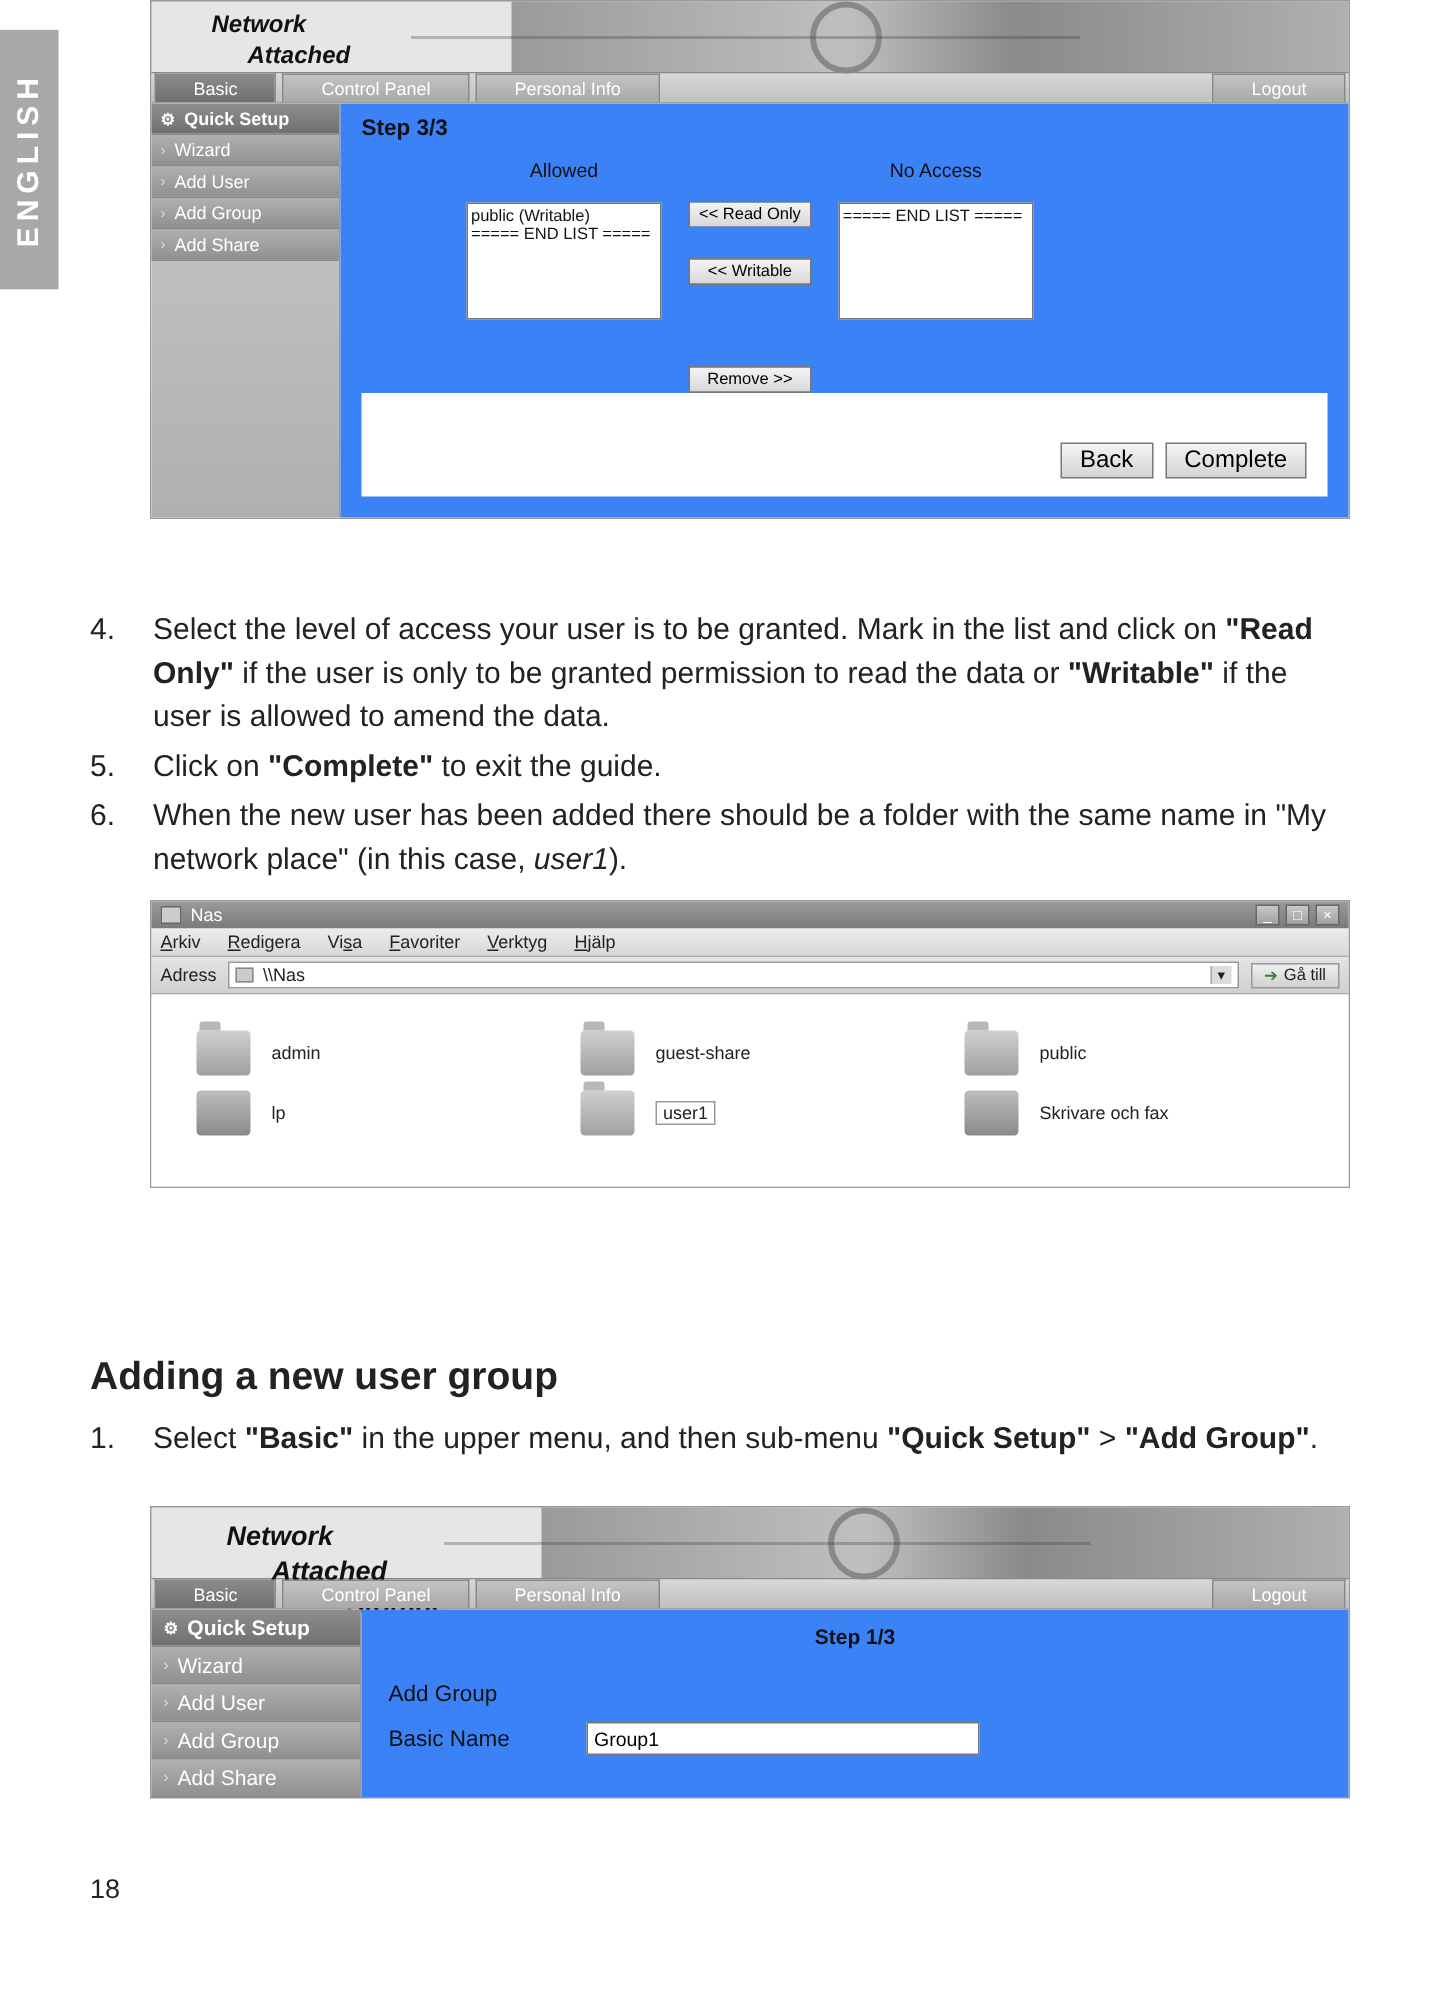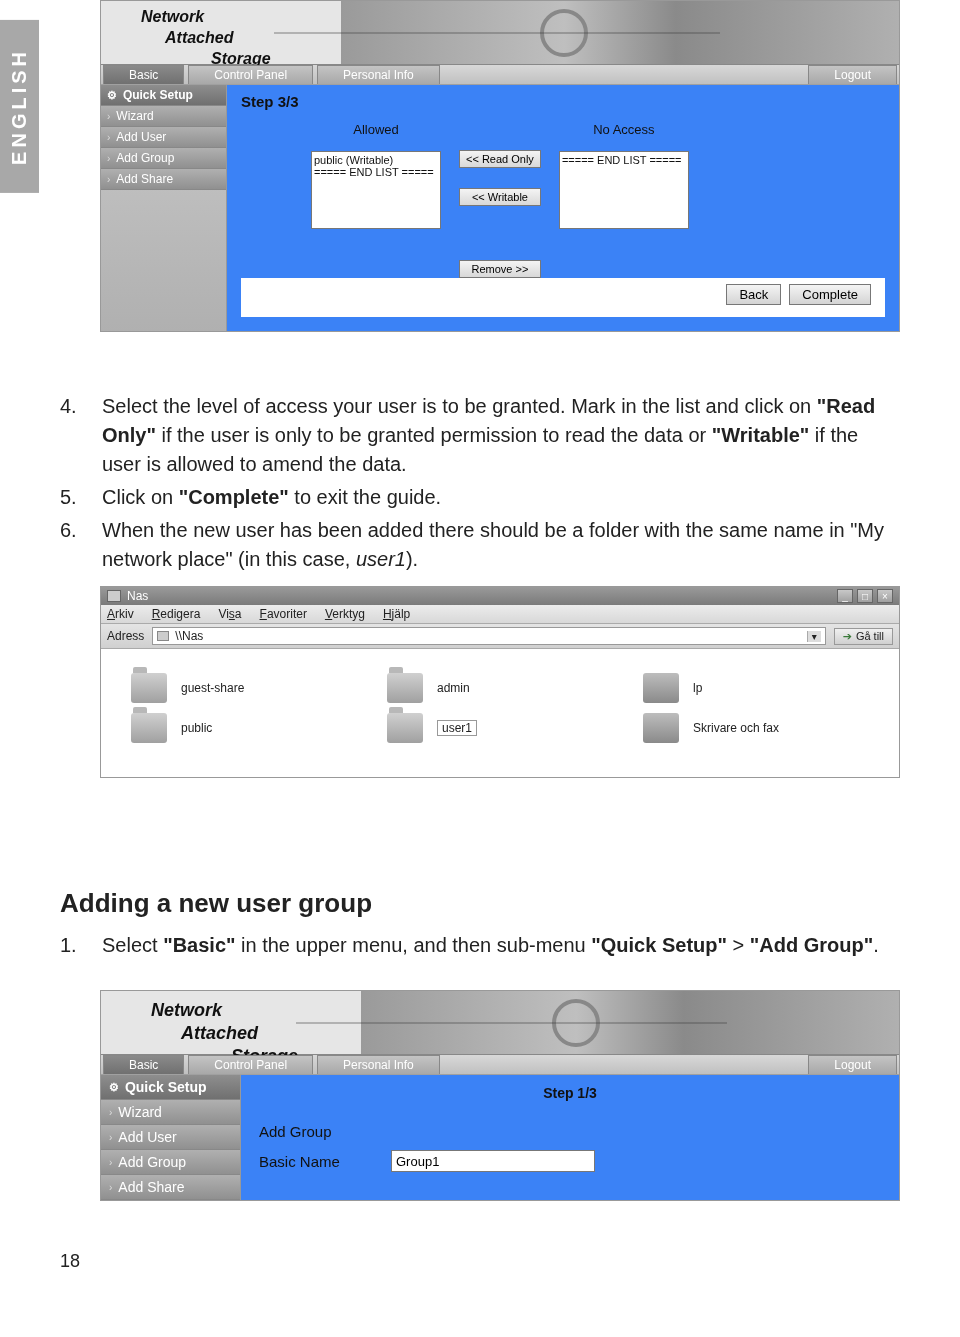--- a/index.html
+++ b/index.html
@@ -1,20 +1,20 @@
 <!DOCTYPE html>
 <html><head>
 <meta charset="utf-8">
 <style>
   * { box-sizing: border-box; margin: 0; padding: 0; }
   body { background: #fff; font-family: Arial, Helvetica, sans-serif; color: #222; width: 960px; }
   .page { position: relative; padding: 0 60px 30px 60px; }
   .lang-tab { position: absolute; left: 0; top: 20px; background: #a8a8a8; color: #fff; writing-mode: vertical-rl; transform: rotate(180deg); padding: 28px 8px; font-size: 20px; font-weight: bold; letter-spacing: 4px; }
   .screenshot-nas { border: 1px solid #999; background: #e6e6e6; margin-left: 40px; }
-  .nas-banner { display: flex; align-items: stretch; border-bottom: 1px solid #888; height: 64px; }
+  .nas-banner { display: flex; align-items: stretch; border-bottom: 1px solid #888; height: 48px; }
   .nas-logo-block { }
   .nas-logo-title { color: #111; font-size: 16px; font-weight: bold; font-style: italic; padding: 4px 0 0 40px; }
   .nas-banner-img { flex: 1; background: linear-gradient(90deg,#9a9a9a 0%, #bfbfbf 40%, #8a8a8a 60%, #b0b0b0 100%); position: relative; }
   .nas-banner-img::before { content: ''; position: absolute; left: 40%; top: 50%; width: 40px; height: 40px; border: 4px solid #888; border-radius: 50%; transform: translate(-50%,-50%); }
   .nas-banner-img::after { content: ''; position: absolute; right: 32%; top: 50%; width: 80%; height: 2px; background: rgba(60,60,60,.3); transform: translateY(-50%); }
   .nas-tabs-row { display: flex; gap: 4px; padding: 0 2px; border-bottom: 1px solid #a0a0a0; background: linear-gradient(#d8d8d8,#c0c0c0); }
   .nas-tab { background: linear-gradient(#c4c4c4,#a8a8a8); color: #fff; font-size: 12px; padding: 2px 25px; border: 1px solid #888; border-bottom: none; cursor: pointer; }
   .nas-tab.sel { background: linear-gradient(#8a8a8a,#707070); }
   .nas-tab-spacer { flex: 1; }
   .nas-body { display: flex; align-items: stretch; background: #fff; }
@@ -26,21 +26,21 @@
   .nas-main { flex: 1; padding: 8px 14px 14px 14px; font-size: 13px; color: #111; background: #3b82f6; }
   .step-label { font-weight: bold; font-size: 15px; margin-bottom: 12px; }
   .sub-label { margin-bottom: 14px; }
   .perm-cols { display: flex; gap: 18px; align-items: flex-start; margin-left: 70px; }
   .perm-col { }
   .perm-col-title { text-align: center; font-size: 13px; margin-bottom: 14px; }
   .perm-list { width: 130px; height: 78px; border: 1px solid #777; background: #fff; font-size: 11px; padding: 2px; }
   .perm-mid { display: flex; flex-direction: column; gap: 20px; margin-top: 28px; }
   .perm-btn { font-size: 11px; border: 1px solid #777; background: linear-gradient(#f4f4f4,#d8d8d8); padding: 2px 6px; cursor: pointer; }
   .nas-footer-btns { display: flex; justify-content: flex-end; gap: 8px; padding: 6px 14px 12px 0; background: #fff; }
-  .footer-btn { font-size: 13px; border: 1px solid #777; background: linear-gradient(#f4f4f4,#d4d4d4); padding: 2px 12px; cursor: pointer; }
+  .footer-btn { font-size: 16px; border: 1px solid #777; background: linear-gradient(#f4f4f4,#d4d4d4); padding: 2px 12px; cursor: pointer; margin-top: 27px; }
   .doc-text { font-size: 20px; line-height: 1.45; margin-top: 60px; }
   .doc-list { list-style: none; }
   .doc-list li { display: flex; gap: 16px; margin-bottom: 4px; }
   .doc-list .num { min-width: 26px; }
   .doc-list .body { flex: 1; }
   .explorer { margin-top: 12px; margin-left: 40px; border: 1px solid #999; background: #fafafa; }
   .exp-title { background: linear-gradient(#9a9a9a,#7a7a7a); color: #fff; display: flex; align-items: center; justify-content: space-between; padding: 2px 6px; font-size: 12px; }
   .win-btns { display: flex; gap: 4px; }
   .win-btns span { width: 16px; height: 14px; background: linear-gradient(#c8c8c8,#a0a0a0); border: 1px solid #666; display: inline-flex; align-items: center; justify-content: center; font-size: 10px; }
   .exp-menu { background: linear-gradient(#ececec,#d8d8d8); border-bottom: 1px solid #aaa; padding: 2px 6px; font-size: 12px; display: flex; gap: 18px; }
@@ -51,21 +51,21 @@
   .addr-go { border: 1px solid #999; background: linear-gradient(#f0f0f0,#d0d0d0); padding: 1px 8px; cursor: pointer; display: flex; align-items: center; gap: 4px; font-size: 11px; }
   .exp-grid { display: grid; grid-template-columns: repeat(3,1fr); gap: 10px 30px; padding: 24px 30px 34px 30px; background: #fff; }
   .exp-item { display: flex; align-items: center; gap: 14px; font-size: 12px; }
   .exp-item .icon-folder { width: 36px; height: 30px; background: linear-gradient(#d0d0d0,#a0a0a0); border-radius: 3px; position: relative; }
   .exp-item .icon-folder::before { content: ''; position: absolute; top: -6px; left: 2px; width: 14px; height: 6px; background: #b8b8b8; border-radius: 2px 2px 0 0; }
   .exp-item .icon-printer { width: 36px; height: 30px; background: linear-gradient(#bdbdbd,#8a8a8a); border-radius: 3px; position: relative; }
   .exp-item .lbl-box { border: 1px solid #999; padding: 0 4px; }
   .section-heading { font-size: 26px; font-weight: bold; margin-top: 110px; margin-bottom: 12px; }
   .screenshot-nas2 { margin-top: 30px; }
   .nas2-main-grid { display: grid; grid-template-columns: 120px 1fr; gap: 10px 12px; align-items: center; font-size: 15px; }
-  .nas2-input { border: 1px solid #777; background: #fff; height: 22px; padding: 0 4px; font-size: 13px; width: 204px; }
+  .nas2-input { border: 1px solid #777; background: #fff; height: 22px; padding: 0 4px; font-size: 13px; width: 262px; }
   .page-num { font-size: 18px; margin-top: 50px; }
   .logo-lines div { line-height: 1.05; }
 </style>
 </head>
 <body>
 
 <div class="page">
   <div class="lang-tab">ENGLISH</div>
 
   <div class="screenshot-nas">
@@ -185,33 +185,33 @@
         <span class="addr-drop">▾</span>
       </div>
       <div class="addr-go">
         <span style="color:#3a7a3a;">➔</span>
         <span>Gå till</span>
       </div>
     </div>
     <div class="exp-grid">
       <div class="exp-item">
           <span class="icon-folder"></span>
+          <span>admin</span>
+        </div>
+      <div class="exp-item">
+          <span class="icon-folder"></span>
           <span>guest-share</span>
         </div>
       <div class="exp-item">
           <span class="icon-folder"></span>
-          <span>admin</span>
+          <span>public</span>
         </div>
       <div class="exp-item">
           <span class="icon-printer"></span>
           <span>lp</span>
-        </div>
-      <div class="exp-item">
-          <span class="icon-folder"></span>
-          <span>public</span>
         </div>
       <div class="exp-item">
           <span class="icon-folder"></span>
           <span class="lbl-box">user1</span>
         </div>
       <div class="exp-item">
           <span class="icon-printer"></span>
           <span>Skrivare och fax</span>
         </div>
     </div>

